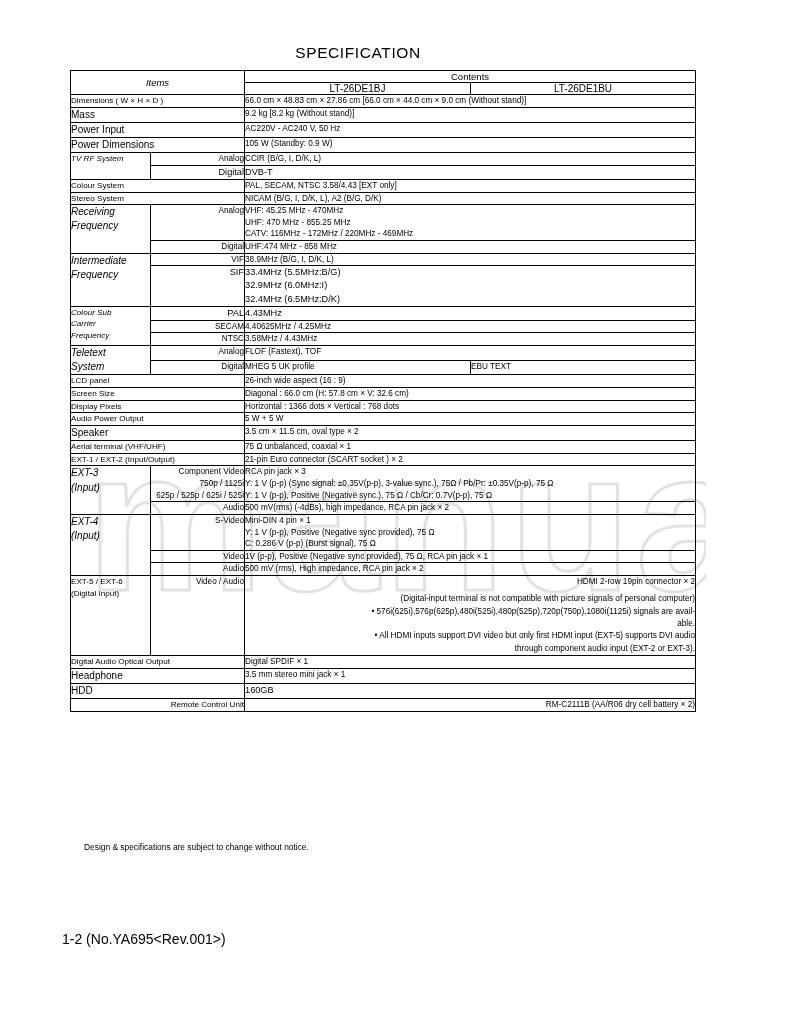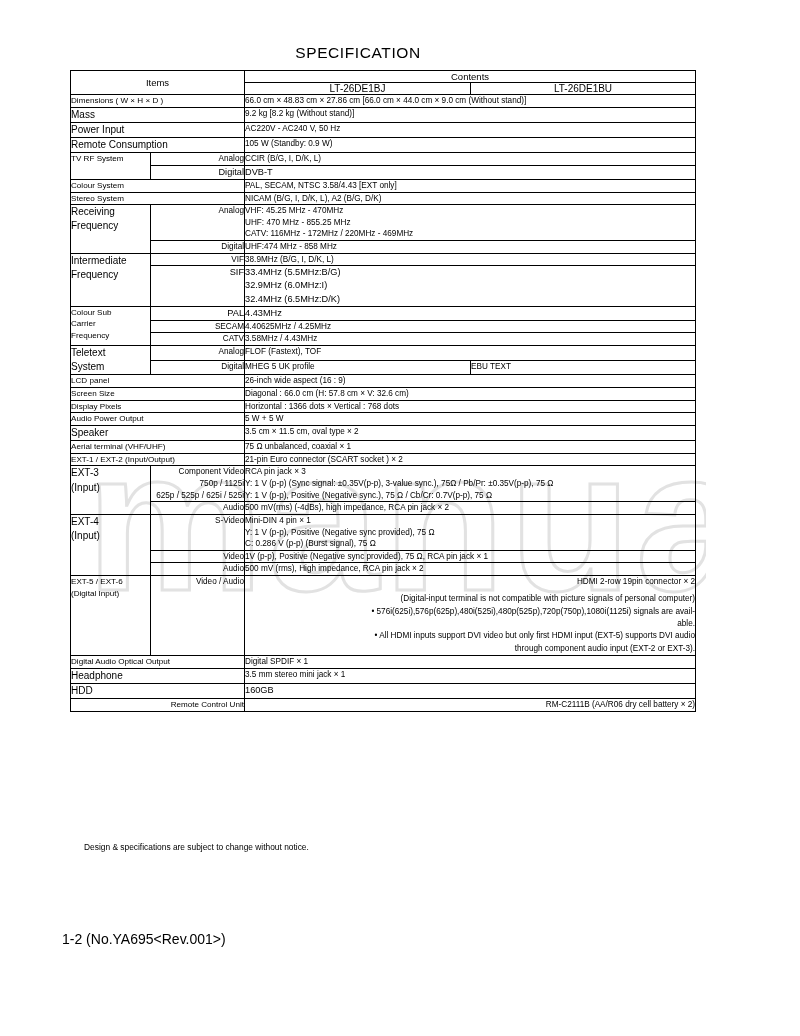--- a/index.html
+++ b/index.html
@@ -72,21 +72,21 @@
   }
   .cell.big { font-size: 9.2px; }
   .cell.right { text-align: right; margin-left: 36px; }
 
   .outer-top { border-top-width: 1.5px; }
   .outer-bottom { border-bottom-width: 1.5px; text-align: right; }
   .outer-left { border-left-width: 1.5px; }
   .outer-right { border-right-width: 1.5px; }
   .thick-l { border-left-width: 1.4px; }
   .thick-b { border-bottom-width: 1.4px; margin-top: 42px; }
-  .no-b { border-bottom: none; }
+  .no-b { border-bottom: none; font-style: italic; }
 
   .hdr {
     text-align: center;
     font-size: 9.5px;
     padding: 4px 0;
   }
   .hdr-sub {
     text-align: center;
     font-size: 10px;
     padding: 3px 0 4px 0;
@@ -149,21 +149,21 @@
       <td class="cell lbl-main outer-left" colspan="2">Mass</td>
       <td class="cell thick-l outer-right" colspan="2">9.2 kg [8.2 kg (Without stand)]</td>
     </tr>
 
     <tr>
       <td class="cell lbl-main outer-left" colspan="2">Power Input</td>
       <td class="cell thick-l outer-right" colspan="2">AC220V - AC240 V, 50 Hz</td>
     </tr>
 
     <tr>
-      <td class="cell lbl-main outer-left" colspan="2">Remote Consumption</td>
+      <td class="cell lbl-main outer-left" colspan="2">Power Dimensions</td>
       <td class="cell thick-l outer-right" colspan="2">105 W (Standby: 0.9 W)</td>
     </tr>
 
     <tr>
       <td class="cell lbl-small outer-left no-b" rowspan="2" style="border-bottom:0.8px solid #000;">TV RF System</td>
       <td class="cell right">Analog</td>
       <td class="cell thick-l outer-right" colspan="2">CCIR (B/G, I, D/K, L)</td>
     </tr>
     <tr>
       <td class="cell right big">Digital</td>
@@ -211,21 +211,21 @@
 Carrier
 Frequency</td>
       <td class="cell right big">PAL</td>
       <td class="cell thick-l outer-right big" colspan="2">4.43MHz</td>
     </tr>
     <tr>
       <td class="cell right">SECAM</td>
       <td class="cell thick-l outer-right" colspan="2">4.40625MHz / 4.25MHz</td>
     </tr>
     <tr>
-      <td class="cell right">CATV</td>
+      <td class="cell right">NTSC</td>
       <td class="cell thick-l outer-right" colspan="2">3.58MHz / 4.43MHz</td>
     </tr>
 
     <tr>
       <td class="cell lbl-main multi outer-left no-b" rowspan="2" style="border-bottom:0.8px solid #000;">Teletext
 System</td>
       <td class="cell right">Analog</td>
       <td class="cell thick-l outer-right" colspan="2">FLOF (Fastext), TOF</td>
     </tr>
     <tr>

